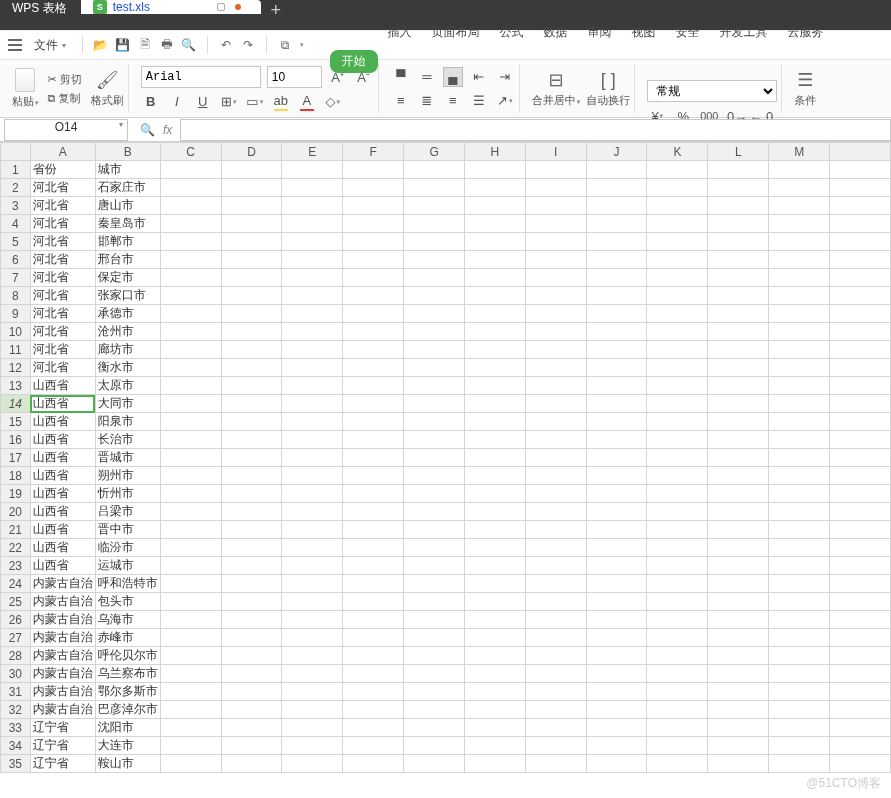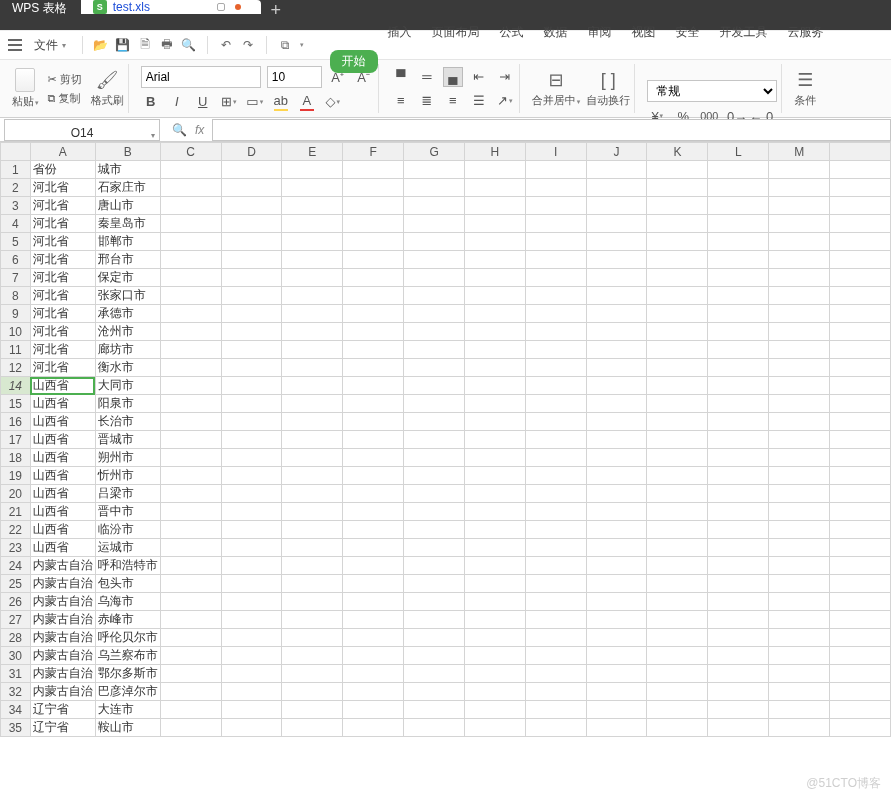--- a/index.html
+++ b/index.html
@@ -31,32 +31,32 @@
 
 .ribbon { height: 58px; border-bottom: 1px solid #d0d0d0; display: flex; align-items: center; padding: 4px 8px; gap: 8px; background: #fafafa; }
 .ribbon-group { display: flex; align-items: center; gap: 6px; padding: 0 4px; border-right: 1px solid #e0e0e0; height: 100%; }
 .ribbon-group:last-child { border-right: none; }
 .ribbon-col { display: flex; flex-direction: column; align-items: center; gap: 2px; justify-content: center; }
 .ribbon-col-label { font-size: 11px; color: #555; }
 .ribbon-btn-sm { display: flex; align-items: center; gap: 3px; padding: 1px 3px; cursor: pointer; font-size: 11px; color: #555; }
 .clipboard-icon { width: 20px; height: 24px; border: 1px solid #ccc; border-radius: 2px; background: linear-gradient(#fff, #f0f0f0); position: relative; }
 .big-icon { width: 22px; height: 22px; display: flex; align-items: center; justify-content: center; font-size: 18px; color: #666; }
 .font-select { height: 22px; border: 1px solid #c5c5c5; background: #fff; padding: 0 4px; font-size: 12px; }
-.font-name { width: 120px; }
+.font-name { width: 120px; font-family: Liberation Mono, monospace; }
 .font-size { width: 55px; }
 .inline-row { display: flex; gap: 6px; align-items: center; }
 .fmt-btn { width: 20px; height: 20px; display: inline-flex; align-items: center; justify-content: center; cursor: pointer; color: #555; font-size: 13px; border: 1px solid transparent; }
 .fmt-btn.active { background: #e0e0e0; border: 1px solid #bbb; }
 .caret-tiny { font-size: 7px; color: #888; margin-left: 1px; }
 .color-bar { display: block; width: 14px; height: 3px; margin-top: 1px; }
 .num-select { width: 130px; height: 22px; border: 1px solid #c5c5c5; background: #fff; padding: 0 4px; font-size: 12px; }
 
 
 .formula-row { height: 24px; border-bottom: 1px solid #d0d0d0; display: flex; align-items: center; }
-.name-box { width: 156px; height: 22px; border: 1px solid #c5c5c5; margin: 0 4px; padding: 0 4px; display: flex; align-items: flex-end; justify-content: center; font-size: 12px; position: relative; }
+.name-box { width: 124px; height: 22px; border: 1px solid #c5c5c5; margin: 0 4px; padding: 0 4px; display: flex; align-items: flex-start; justify-content: center; font-size: 12px; position: relative; }
 .name-box .nb-caret { position: absolute; right: 4px; font-size: 8px; color: #888; }
 .fx-icons { display: flex; align-items: center; gap: 8px; padding: 0 8px; color: #888; }
 .formula-input { flex: 1; height: 22px; border: 1px solid #c5c5c5; padding: 0 4px; font-size: 12px; }
 
 
 .grid-wrap { position: relative; overflow: auto; height: calc(798px - 30px - 30px - 58px - 24px); }
 table.grid { border-collapse: collapse; table-layout: fixed; }
 .grid th, .grid td { border: 1px solid #d4d4d4; font-size: 12px; font-weight: normal; }
 .grid thead th { background: #f0f0f0; height: 18px; text-align: center; color: #555; }
 .grid tbody th { background: #f0f0f0; width: 30px; text-align: center; color: #555; }
@@ -446,20 +446,37 @@
           <td></td>
           <td></td>
           <td></td>
           <td></td>
           <td></td>
           <td></td>
           <td></td>
           <td></td>
         </tr>
         <tr>
+          <th>13</th>
+          <td>山西省</td>
+          <td>太原市</td>
+          <td></td>
+          <td></td>
+          <td></td>
+          <td></td>
+          <td></td>
+          <td></td>
+          <td></td>
+          <td></td>
+          <td></td>
+          <td></td>
+          <td></td>
+          <td></td>
+        </tr>
+        <tr>
           <th class="sel-hdr">14</th>
           <td class="sel-cell">山西省</td>
           <td>大同市</td>
           <td></td>
           <td></td>
           <td></td>
           <td></td>
           <td></td>
           <td></td>
           <td></td>
@@ -752,20 +769,37 @@
           <td></td>
           <td></td>
           <td></td>
           <td></td>
           <td></td>
           <td></td>
           <td></td>
           <td></td>
         </tr>
         <tr>
+          <th>33</th>
+          <td>辽宁省</td>
+          <td>沈阳市</td>
+          <td></td>
+          <td></td>
+          <td></td>
+          <td></td>
+          <td></td>
+          <td></td>
+          <td></td>
+          <td></td>
+          <td></td>
+          <td></td>
+          <td></td>
+          <td></td>
+        </tr>
+        <tr>
           <th>34</th>
           <td>辽宁省</td>
           <td>大连市</td>
           <td></td>
           <td></td>
           <td></td>
           <td></td>
           <td></td>
           <td></td>
           <td></td>

